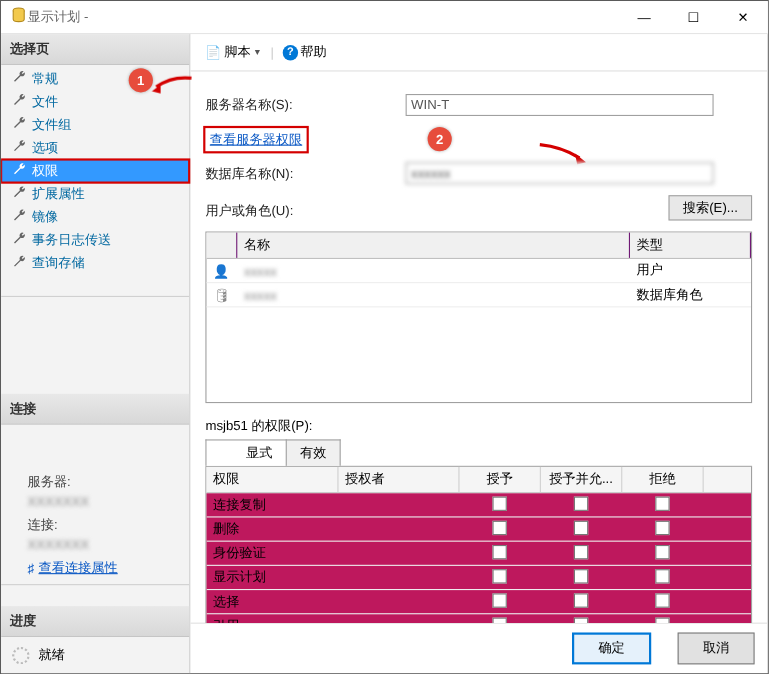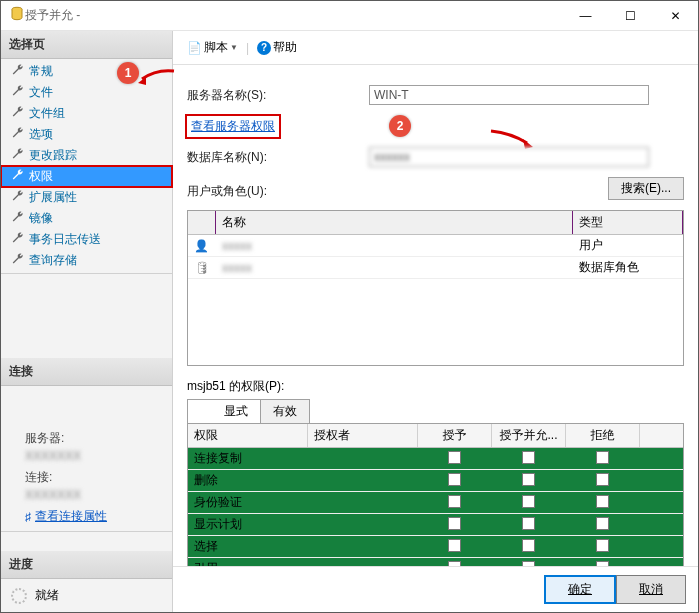--- a/index.html
+++ b/index.html
@@ -48,28 +48,28 @@
 .grow .gc-name { flex:1; padding:2px 6px; color:#888; filter:blur(2px); }
 .grow .gc-type { width:110px; padding:2px 6px; }
 .grid-body.users { height:130px; }
 .perm-section { margin-top:12px; }
 .tabs { display:flex; border-bottom:1px solid #a0a0a0; }
 .tab { padding:3px 12px; border:1px solid #a0a0a0; border-bottom:none; background:#f0f0f0; margin-right:-1px; position:relative; }
 .tab.active { background:#fff; z-index:1;padding-left:36px; }
 .perm-grid { border:1px solid #a0a0a0; border-top:none; }
 .pg-head { display:flex; background:#f5f5f5; border-bottom:1px solid #c0c0c0; }
 .pg-head .pc { padding:3px 6px; border-right:1px solid #d0d0d0; }
-.pg-body { max-height:138px; overflow-y:scroll; background:#15803d; }
+.pg-body { max-height:138px; overflow-y:scroll; background:#be185d; }
 .pg-row { display:flex; align-items:center; border-bottom:1px solid #eee; height:22px; }
 .pg-row .pc { padding:0 6px; border-right:1px solid transparent; }
 .pc.c-perm { width:120px; }
 .pc.c-grantor { width:110px; }
 .pc.c-grant, .pc.c-withgrant, .pc.c-deny { width:74px; text-align:center; }
 .cbox { width:13px; height:13px; border:1px solid #777; display:inline-block; background:#fff; }
-.footer { padding:8px 12px; display:flex; justify-content:flex-end; gap:0; border-top:1px solid #e0e0e0;text-decoration:underline; }
+.footer { padding:8px 12px; display:flex; justify-content:flex-end; gap:24px; border-top:1px solid #e0e0e0; }
 .btn { border:1px solid #7a7a7a; background:#e1e1e1; padding:4px 22px; }
 .btn.primary { border:2px solid #0078d7; background:#e5f1fb; }
 .help-icon { width:14px; height:14px; border-radius:50%; background:#0078d7; color:#fff; display:inline-flex; align-items:center; justify-content:center; font-size:10px; font-weight:bold; }
 .tri { font-size:8px; color:#555; }
 .db-icon svg { width:16px; height:16px; }
 .red-arrow { position:absolute; width:40px; height:20px; }
 .spacer { flex:1; }
 .sb-spacer { flex:1; border-top:1px solid #d0d0d0; }
 .navwrap { position:relative; }
 </style>
@@ -77,21 +77,21 @@
 <body>
 
 <div class="window">
   <div class="titlebar">
     <span class="db-icon">
       <svg viewBox="0 0 16 16">
           <ellipse cx="8" cy="3.5" rx="5" ry="2.2" fill="#f2c94c" stroke="#b58b1d"></ellipse>
           <path d="M3 3.5 v8 c0 1.2 2.2 2.2 5 2.2 s5-1 5-2.2 v-8" fill="#f2c94c" stroke="#b58b1d"></path>
         </svg>
     </span>
-    <span class="title"><span>授予并允 -</span></span>
+    <span class="title"><span>显示计划 -</span></span>
     <div class="winbtns">
       <div class="winbtn">—</div>
       <div class="winbtn">☐</div>
       <div class="winbtn">✕</div>
     </div>
   </div>
   <div class="body">
     <div class="sidebar">
       <div class="section-head">选择页</div>
       <div class="navwrap">
@@ -112,26 +112,20 @@
               <span class="wrench"><svg viewBox="0 0 16 16">
                   <path d="M13 3a3 3 0 0 1-4 4L3 13l-1-1 6-6a3 3 0 0 1 4-4l-2 2 1 1 2-2z" fill="#666"></path>
                 </svg></span>
               <span>文件组</span>
             </div>
             <div class="nav-item">
               <span class="wrench"><svg viewBox="0 0 16 16">
                   <path d="M13 3a3 3 0 0 1-4 4L3 13l-1-1 6-6a3 3 0 0 1 4-4l-2 2 1 1 2-2z" fill="#666"></path>
                 </svg></span>
               <span>选项</span>
-            </div>
-            <div class="nav-item">
-              <span class="wrench"><svg viewBox="0 0 16 16">
-                  <path d="M13 3a3 3 0 0 1-4 4L3 13l-1-1 6-6a3 3 0 0 1 4-4l-2 2 1 1 2-2z" fill="#666"></path>
-                </svg></span>
-              <span>更改跟踪</span>
             </div>
             <div class="nav-item selected boxed">
               <span class="wrench"><svg viewBox="0 0 16 16">
                   <path d="M13 3a3 3 0 0 1-4 4L3 13l-1-1 6-6a3 3 0 0 1 4-4l-2 2 1 1 2-2z" fill="#fff"></path>
                 </svg></span>
               <span>权限</span>
             </div>
             <div class="nav-item">
               <span class="wrench"><svg viewBox="0 0 16 16">
                   <path d="M13 3a3 3 0 0 1-4 4L3 13l-1-1 6-6a3 3 0 0 1 4-4l-2 2 1 1 2-2z" fill="#666"></path>

